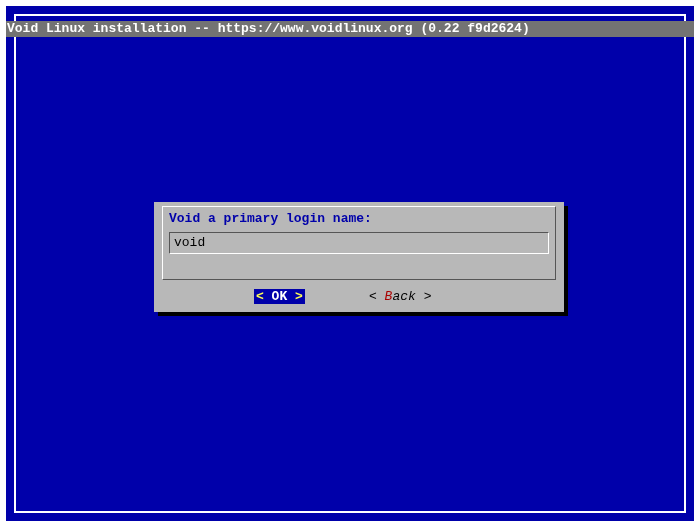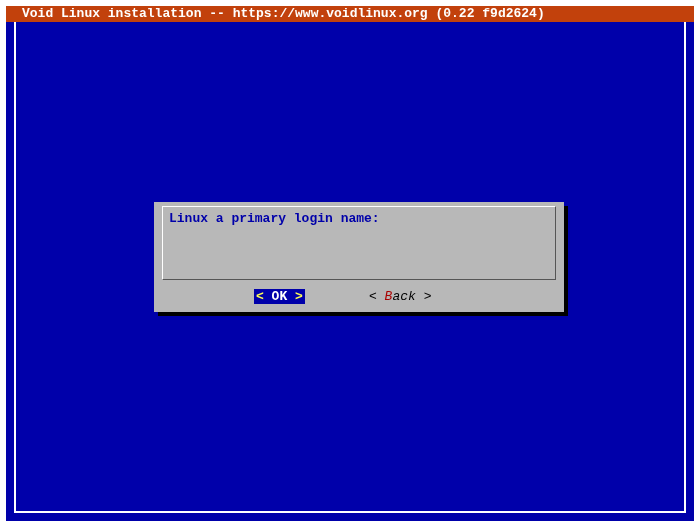--- a/index.html
+++ b/index.html
@@ -19,30 +19,30 @@
     .screen {
       position: absolute;
       top: 6px;
       left: 6px;
       width: 688px;
       height: 515px;
       background: #0000aa;
     }
     .title-bar {
       position: absolute;
-      top: 0;
+      top: 15px;
       left: 0;
       right: 0;
       height: 16px;
       color: #ffffff;
       font-weight: bold;
-      padding-left: 16px;
+      padding-left: 1px;
       line-height: 16px;
       white-space: nowrap;
-      background: #c2410c;
+      background: #737373;
       z-index: 3;
     }
     .outer-frame {
       position: absolute;
       top: 8px;
       left: 8px;
       right: 8px;
       bottom: 8px;
       border: 2px solid #ffffff;
       border-top: none;
@@ -140,21 +140,24 @@
 </head>
 <body>
 
 <div class="screen">
   <div class="outer-frame-topline"></div>
   <div class="title-bar">Void Linux installation -- https://www.voidlinux.org (0.22 f9d2624)</div>
   <div class="outer-frame"></div>
 
   <div class="dialog">
     <div class="dialog-inner">
-      <div class="prompt">Linux a primary login name:</div>
+      <div class="prompt">Void a primary login name:</div>
+      <div class="input-wrap">
+        <div class="input-text">void</div>
+      </div>
     </div>
     <div class="button-row">
       <div class="btn-ok-wrap">
         <span class="btn-ok"><span class="arrow">&lt;</span><span> OK </span><span class="arrow">&gt;</span></span>
       </div>
       <div class="btn-back-wrap">
         <span class="btn-back"><span>&lt; </span><span class="hot">B</span><span>ack </span><span>&gt;</span></span>
       </div>
     </div>
   </div>

